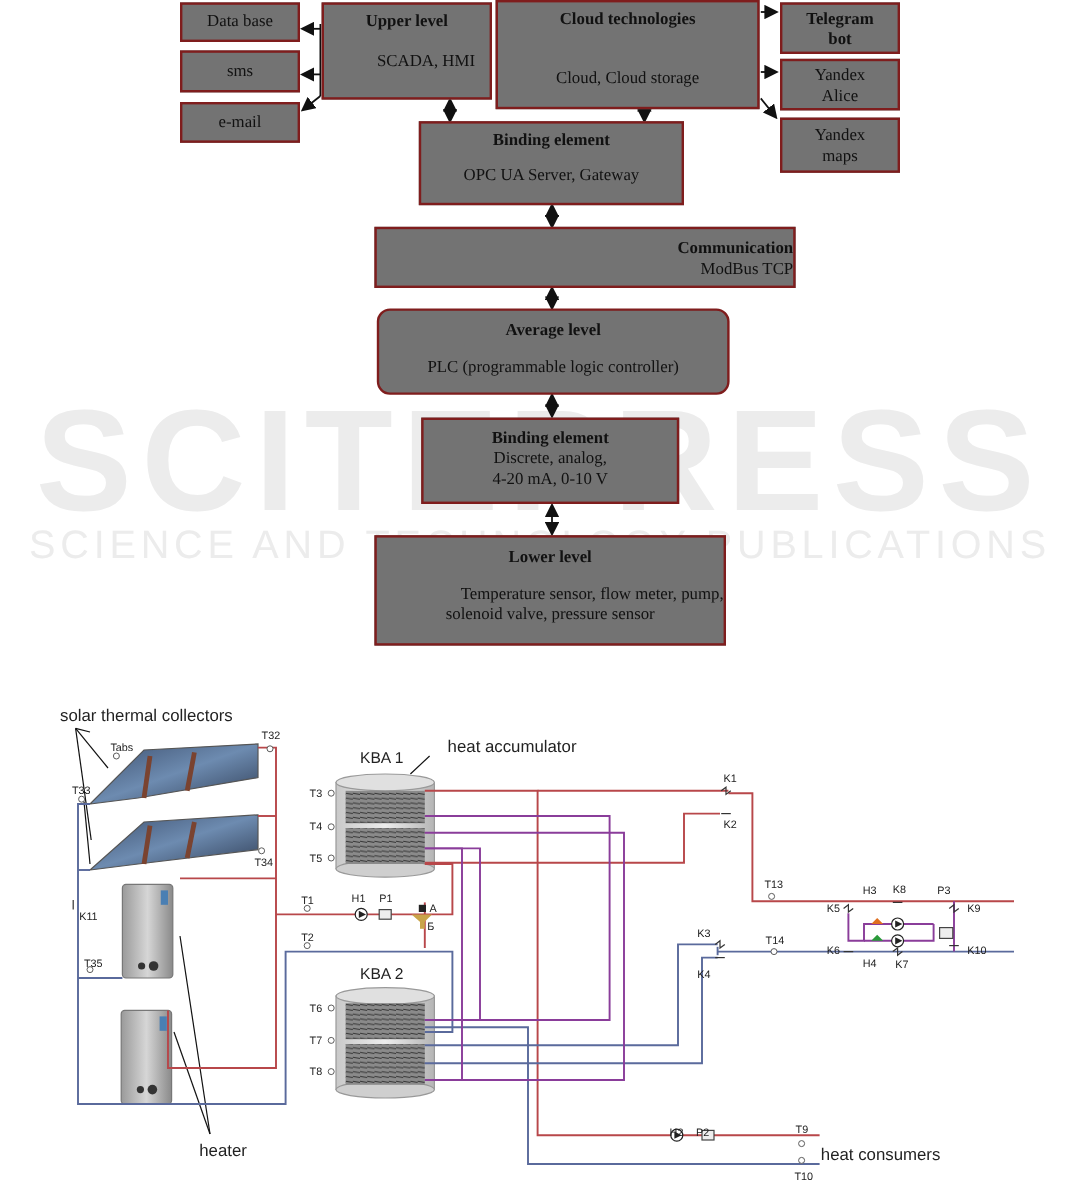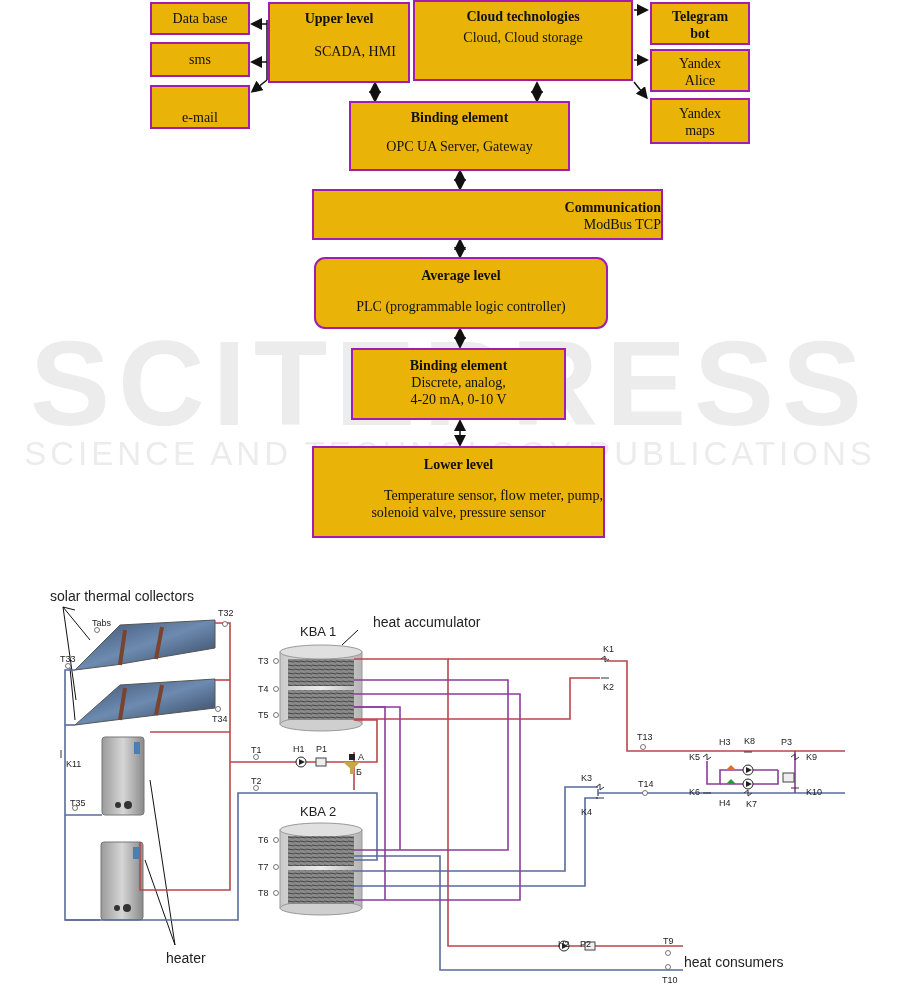--- a/index.html
+++ b/index.html
@@ -1,18 +1,18 @@
 <!DOCTYPE html>
 <html><head>
 <meta charset="utf-8">
 <style>
   html,body{margin:0;padding:0;background:#fff;}
   body{width:901px;height:985px;position:relative;overflow:hidden;font-family:"Liberation Serif",serif;color:#111;}
   .wm{position:absolute;left:0;top:0;width:901px;height:560px;pointer-events:none;}
-  .box{position:absolute;border:2px solid #a21caf;background:#eab308;box-sizing:border-box;text-align:center;font-size:14px;line-height:17px;}
+  .box{position:absolute;border:2px solid #7f1d1d;background:#737373;box-sizing:border-box;text-align:center;font-size:14px;line-height:17px;}
   .box .t{font-weight:bold;display:block;}
   .box .s{display:block;}
   svg{position:absolute;left:0;top:0;}
   .lbl{font-family:"Liberation Sans",sans-serif;font-size:9px;fill:#222;}
   .big{font-family:"Liberation Sans",sans-serif;font-size:14px;fill:#222;}
 </style>
 </head>
 <body>
 
 <svg class="wm" width="901" height="560">
@@ -45,32 +45,32 @@
     <line x1="460" y1="422" x2="460" y2="444" marker-start="url(#ahs)" marker-end="url(#ah)"></line>
   </g>
 </svg>
 
 <div class="box" style="left:150px;top:2px;width:100px;height:33px;padding-top:6px;">
     <span class="s">Data base</span>
   </div>
 <div class="box" style="left:150px;top:42px;width:100px;height:35px;padding-top:7px;">
     <span class="s">sms</span>
   </div>
-<div class="box" style="left:150px;top:85px;width:100px;height:44px;padding-top:22px;">
+<div class="box" style="left:150px;top:85px;width:100px;height:34px;padding-top:7px;">
     <span class="s">e-mail</span>
   </div>
 
 <div class="box" style="left:268px;top:2px;width:142px;height:81px;padding-top:6px;">
   <span class="t">Upper level</span>
   <span class="s" style="margin-top:16px;margin-left:32px;">SCADA, HMI</span>
 </div>
 
-<div class="box" style="left:413px;top:0px;width:220px;height:81px;padding-top:6px;">
+<div class="box" style="left:413px;top:0px;width:220px;height:91px;padding-top:6px;">
   <span class="t">Cloud technologies</span>
-  <span class="s" style="margin-top:4px;">Cloud, Cloud storage</span>
+  <span class="s" style="margin-top:32px;">Cloud, Cloud storage</span>
 </div>
 
 <div class="box" style="left:650px;top:2px;width:100px;height:43px;padding-top:4px;font-weight:bold;">
   <span class="s">Telegram</span>
   <span class="s">bot</span>
 </div>
 <div class="box" style="left:650px;top:49px;width:100px;height:43px;padding-top:4px;">
   <span class="s">Yandex</span>
   <span class="s">Alice</span>
 </div>

